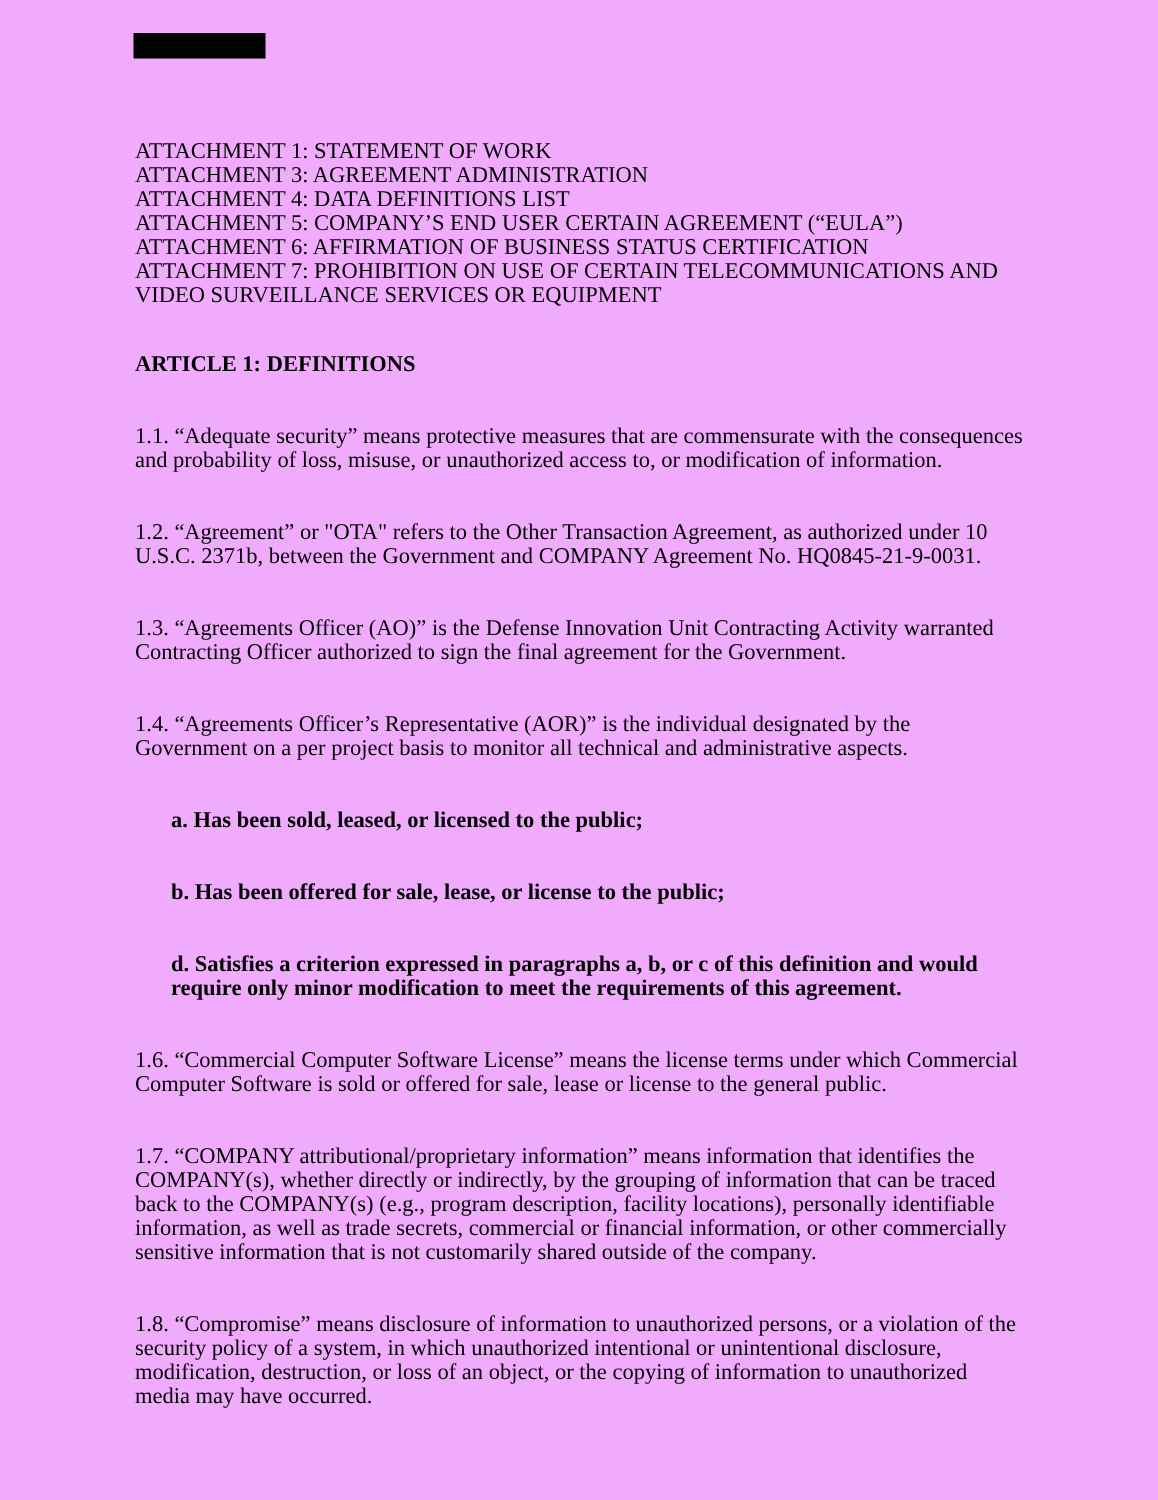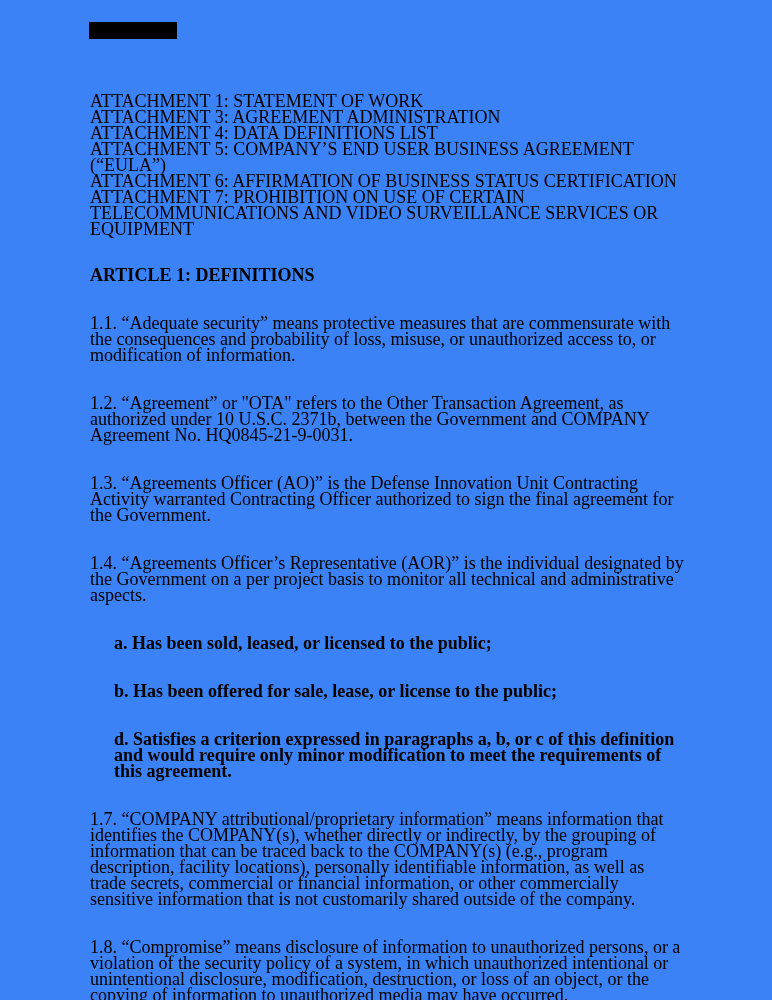--- a/index.html
+++ b/index.html
@@ -4,24 +4,24 @@
 <style>
   html, body {
     margin: 0;
     padding: 0;
     background: #ffffff;
   }
   .page {
     position: relative;
     width: 772px;
     height: 1000px;
-    background: #3b82f6;
+    background: #f0abfc;
     color: #000000;
     font-family: "Liberation Serif", serif;
-    font-size: 18px;
+    font-size: 15px;
     line-height: 16px;
     overflow: hidden;
   }
   .redaction-bar {
     position: absolute;
     left: 89px;
     top: 22px;
     width: 88px;
     height: 17px;
     background: #000000;
@@ -53,34 +53,35 @@
 <div class="page">
 
   <div class="redaction-bar"></div>
 
   <div class="content">
 
     <div class="attachments">
       <div class="line">ATTACHMENT 1: STATEMENT OF WORK</div>
       <div class="line">ATTACHMENT 3: AGREEMENT ADMINISTRATION</div>
       <div class="line">ATTACHMENT 4: DATA DEFINITIONS LIST</div>
-      <div class="line">ATTACHMENT 5: COMPANY’S END USER BUSINESS AGREEMENT (“EULA”)</div>
+      <div class="line">ATTACHMENT 5: COMPANY’S END USER CERTAIN AGREEMENT (“EULA”)</div>
       <div class="line">ATTACHMENT 6: AFFIRMATION OF BUSINESS STATUS CERTIFICATION</div>
       <div class="line">ATTACHMENT 7: PROHIBITION ON USE OF CERTAIN TELECOMMUNICATIONS AND VIDEO SURVEILLANCE SERVICES OR EQUIPMENT</div>
     </div>
 
     <div class="article-heading">ARTICLE 1: DEFINITIONS</div>
 
     <p class="para">1.1. “Adequate security” means protective measures that are commensurate with the consequences and probability of loss, misuse, or unauthorized access to, or modification of information.</p>
     <p class="para">1.2. “Agreement” or "OTA" refers to the Other Transaction Agreement, as authorized under 10 U.S.C. 2371b, between the Government and COMPANY Agreement No. HQ0845-21-9-0031.</p>
     <p class="para">1.3. “Agreements Officer (AO)” is the Defense Innovation Unit Contracting Activity warranted Contracting Officer authorized to sign the final agreement for the Government.</p>
     <p class="para">1.4. “Agreements Officer’s Representative (AOR)” is the individual designated by the Government on a per project basis to monitor all technical and administrative aspects.</p>
 
     <p class="para sub">a. Has been sold, leased, or licensed to the public;</p>
     <p class="para sub">b. Has been offered for sale, lease, or license to the public;</p>
     <p class="para sub">d. Satisfies a criterion expressed in paragraphs a, b, or c of this definition and would require only minor modification to meet the requirements of this agreement.</p>
 
+    <p class="para">1.6. “Commercial Computer Software License” means the license terms under which Commercial Computer Software is sold or offered for sale, lease or license to the general public.</p>
     <p class="para">1.7. “COMPANY attributional/proprietary information” means information that identifies the COMPANY(s), whether directly or indirectly, by the grouping of information that can be traced back to the COMPANY(s) (e.g., program description, facility locations), personally identifiable information, as well as trade secrets, commercial or financial information, or other commercially sensitive information that is not customarily shared outside of the company.</p>
     <p class="para">1.8. “Compromise” means disclosure of information to unauthorized persons, or a violation of the security policy of a system, in which unauthorized intentional or unintentional disclosure, modification, destruction, or loss of an object, or the copying of information to unauthorized media may have occurred.</p>
 
   </div>
 
 </div>
 
 </body></html>

